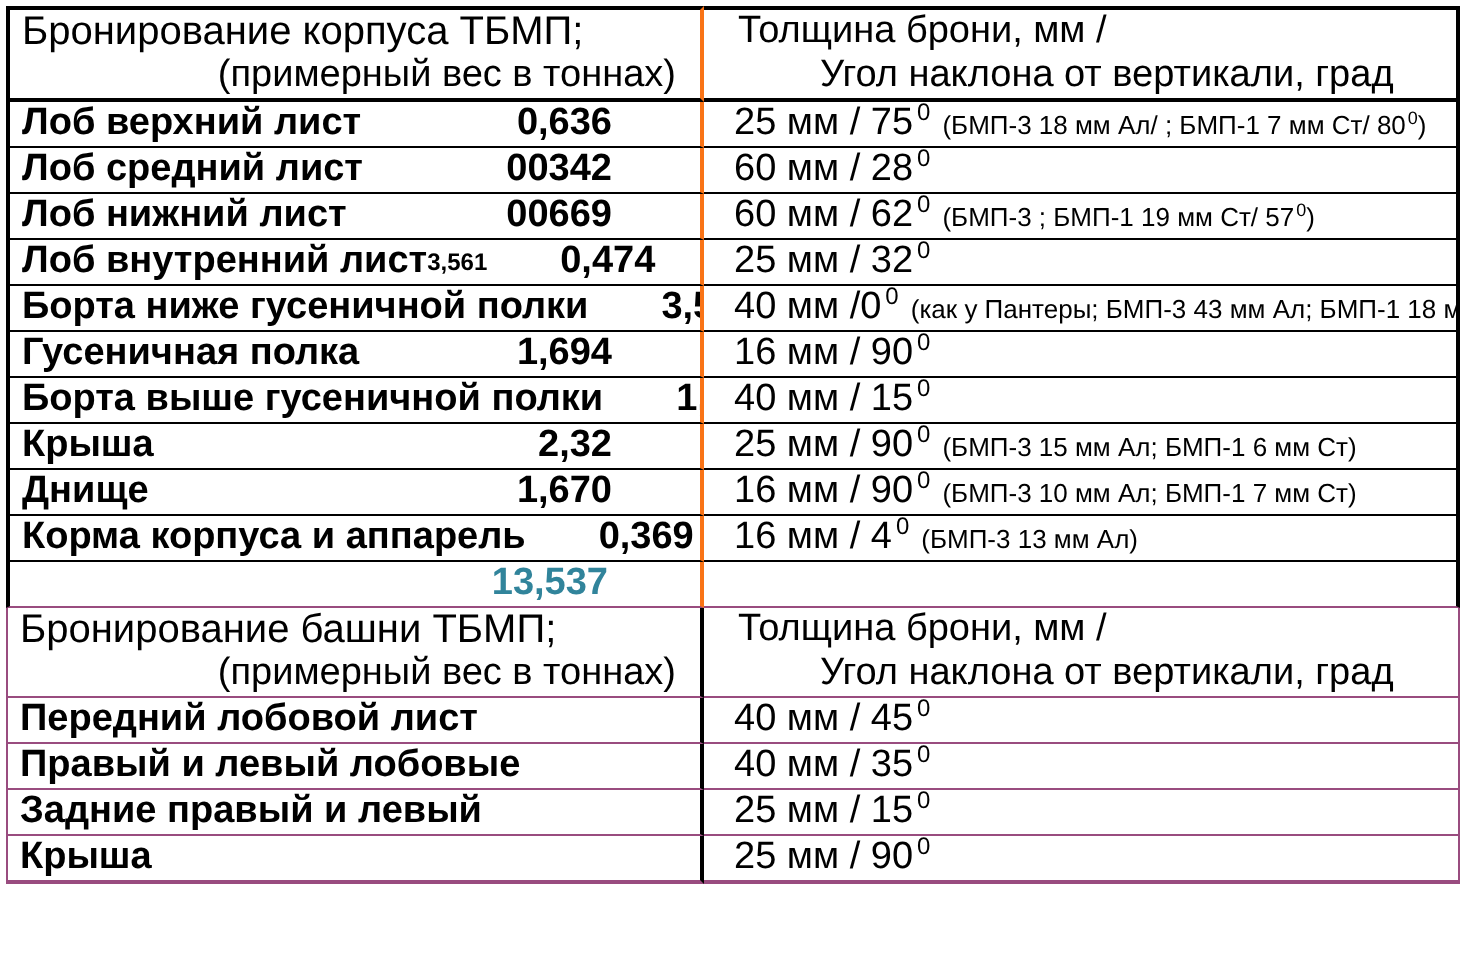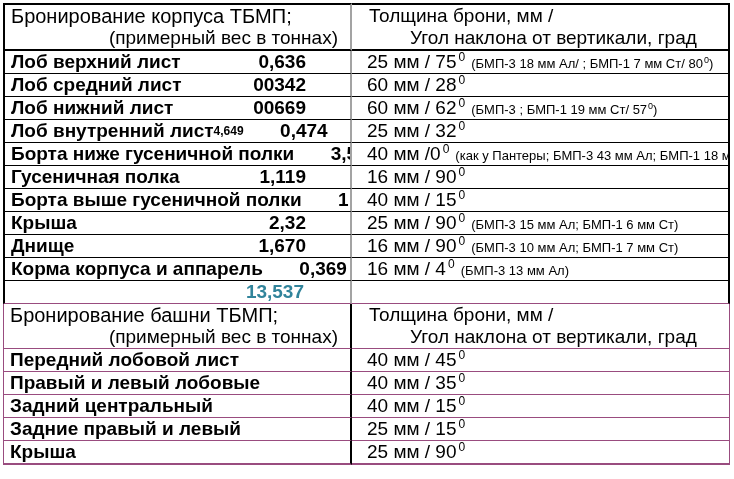--- a/index.html
+++ b/index.html
@@ -10,21 +10,21 @@
     font-size:19px;
   }
   table.armor{border-collapse:separate;border-spacing:0;width:727px;table-layout:fixed;}
   col.c1{width:349px;}
   td{padding:0;vertical-align:top;}
 
   
   .b-top td{border-top:2px solid #000;}
   .hull td{border-bottom:1.6px solid #000;}
   .hull td.lft{border-left:2px solid #000;}
-  .hull td.div{border-right:2px solid #a3a3a3;}
+  .hull td.div{border-right:2px solid #f97316;}
   .hull td.rgt{border-right:2px solid #000;}
   .hull.hdr td{border-bottom:2px solid #000;}
   .hull.total td{border-bottom:1.5px solid #994C7F;}
 
   
   .tur td{border-bottom:1.5px solid #994C7F;}
   .tur td.lft{border-left:1.5px solid #994C7F;}
   .tur td.div{border-right:2px solid #000;}
   .tur td.rgt{border-right:1.5px solid #994C7F;}
   .tur.last td{border-bottom:2px solid #994C7F;}
@@ -118,21 +118,21 @@
         <span class="aval">60 мм / 62<sup>0</sup></span>
         <span class="anote">(БМП-3 ; БМП-1 19 мм Ст/ 57<sup>0</sup>)</span>
       </div>
     </td>
   </tr>
 
   <tr class="hull">
     <td class="lft div">
       <div class="rowflex">
         <span class="pname">Лоб внутренний лист</span>
-        <span class="smallw">4,649</span>
+        <span class="smallw">3,561</span>
         <span class="pweight">0,474</span>
       </div>
     </td>
     <td class="rgt">
       <div class="armorflex">
         <span class="aval">25 мм / 32<sup>0</sup></span>
         <span class="anote"></span>
       </div>
     </td>
   </tr>
@@ -151,21 +151,21 @@
         <span class="anote">(как у Пантеры; БМП-3 43 мм Ал; БМП-1 18 мм Ст)</span>
       </div>
     </td>
   </tr>
 
   <tr class="hull">
     <td class="lft div">
       <div class="rowflex">
         <span class="pname">Гусеничная полка</span>
         <span class="smallw"></span>
-        <span class="pweight">1,119</span>
+        <span class="pweight">1,694</span>
       </div>
     </td>
     <td class="rgt">
       <div class="armorflex">
         <span class="aval">16 мм / 90<sup>0</sup></span>
         <span class="anote"></span>
       </div>
     </td>
   </tr>
 
@@ -281,32 +281,20 @@
         <span class="pname">Правый и левый лобовые</span>
       </div>
     </td>
     <td class="rgt">
       <div class="armorflex">
         <span class="aval">40 мм / 35<sup>0</sup></span>
       </div>
     </td>
   </tr>
 
-  <tr class="tur">
-    <td class="lft div">
-      <div class="rowflex">
-        <span class="pname">Задний центральный</span>
-      </div>
-    </td>
-    <td class="rgt">
-      <div class="armorflex">
-        <span class="aval">40 мм / 15<sup>0</sup></span>
-      </div>
-    </td>
-  </tr>
 
   <tr class="tur">
     <td class="lft div">
       <div class="rowflex">
         <span class="pname">Задние правый и левый</span>
       </div>
     </td>
     <td class="rgt">
       <div class="armorflex">
         <span class="aval">25 мм / 15<sup>0</sup></span>

